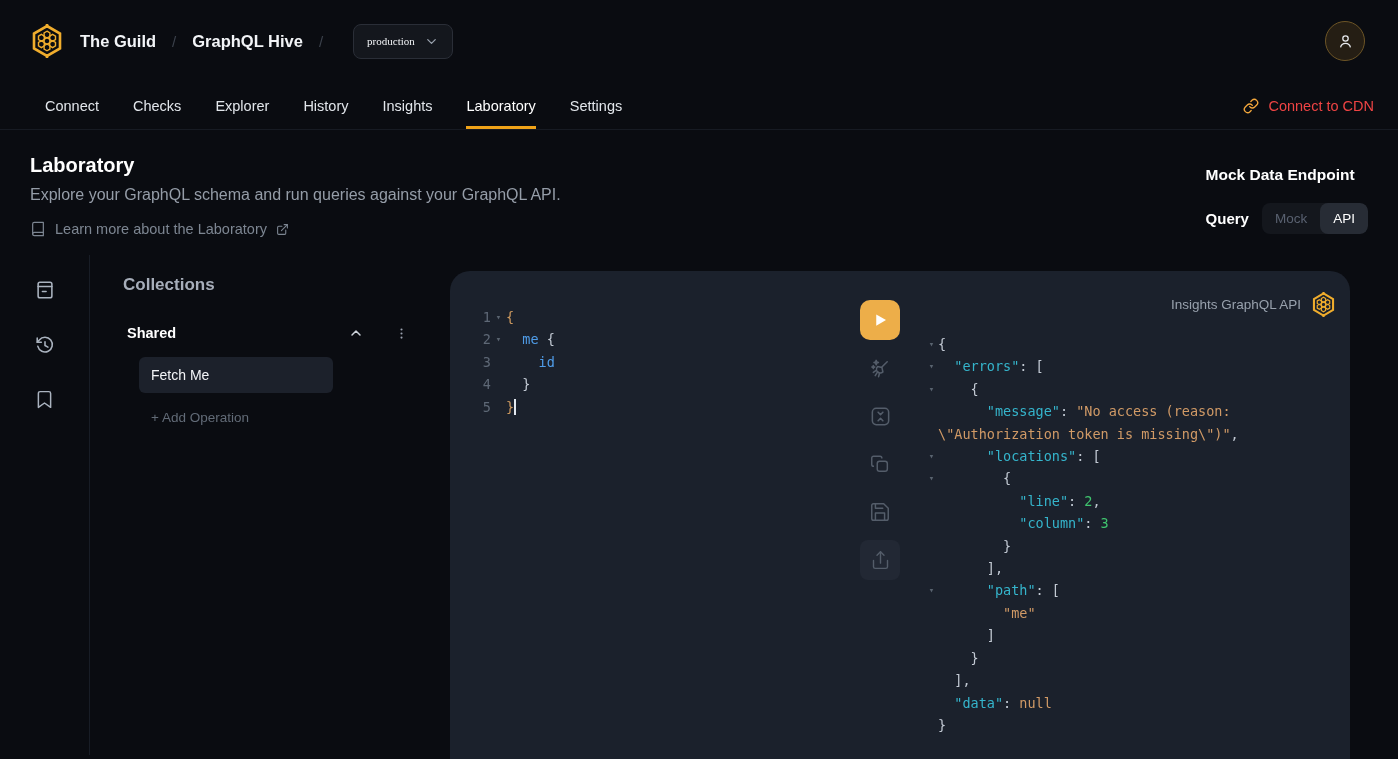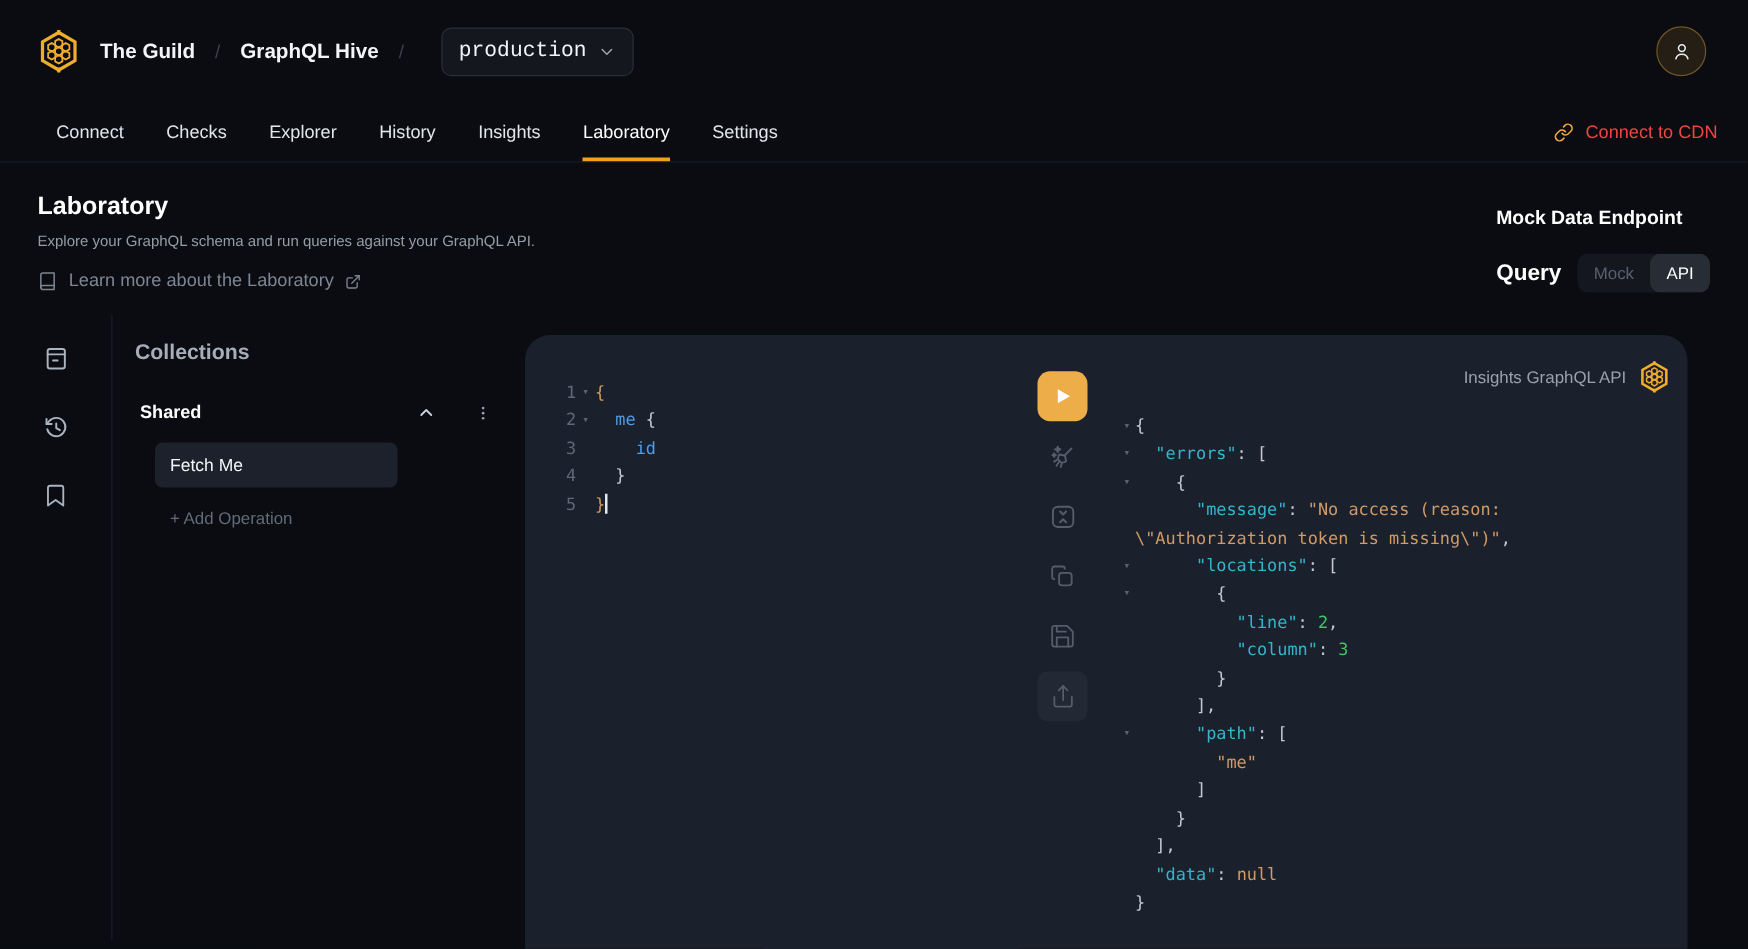--- a/index.html
+++ b/index.html
@@ -12,54 +12,54 @@
   svg { display:block; }
 
   
   .header { height:82px; display:flex; align-items:center; padding:0 84px 0 30px; }
   .logo-big { width:34px; height:36px; margin-right:16px; }
   .crumb { font-size:16.5px; font-weight:600; color:#f2f4f7; }
   .crumb-sep { color:#3c424c; font-size:15px; margin:0 16px; font-weight:400; }
   .target-btn {
     margin-left:14px; display:flex; align-items:center; gap:9px;
     background:#14171d; border:1px solid #2a2e37; border-radius:8px;
-    padding:9px 13px; font-size:17px; color:#f2f4f7; cursor:pointer;
-    font-family:Liberation Mono, monospace;
+    padding:9px 13px; font-size:11px; color:#f2f4f7; cursor:pointer;
+    font-family:Liberation Serif, serif;
   }
   .avatar {
     position:absolute; right:33px; top:21px; width:40px; height:40px;
     border-radius:50%; background:#251e14; border:1.5px solid #6d5526;
     display:flex; align-items:center; justify-content:center; cursor:pointer;
   }
 
   
   .nav { display:flex; align-items:stretch; height:48px; padding:0 24px 0 45px;
          border-bottom:1px solid #171b23; gap:34px; }
   .tab { display:flex; align-items:center; font-size:14.5px; color:#e2e6eb;
          cursor:pointer; border-bottom:3px solid transparent; padding-top:3px; }
   .tab.active { color:#fff; border-bottom-color:#f0a318; }
   .connect { margin-left:auto; display:flex; align-items:center; gap:9px;
              color:#ef4444; font-size:14.5px; cursor:pointer; }
 
   
   .page-head { display:flex; justify-content:space-between; padding:24px 30px 0 30px; }
   .page-title { font-size:20px; font-weight:700; color:#fff; }
-  .page-sub { margin-top:9px; font-size:12px; color:#959da8; }
+  .page-sub { margin-top:9px; font-size:16px; color:#959da8; }
   .learn { margin-top:17px; display:flex; align-items:center; gap:9px;
            color:#7d8692; font-size:14.5px; cursor:pointer; }
   .endpoint { text-align:left; padding-top:12px; }
   .endpoint-title { font-size:15.5px; font-weight:600; color:#fff; }
   .endpoint-row { margin-top:19px; display:flex; align-items:center; justify-content:flex-end; gap:13px; }
-  .q-label { font-size:18px; font-weight:700; color:#fff; }
+  .q-label { font-size:15px; font-weight:700; color:#fff; }
   .toggle { display:flex; background:#14171d; border-radius:8px; overflow:hidden; }
   .opt { padding:8px 13px; font-size:13.5px; color:#596170; cursor:pointer; }
   .opt.active { background:#272c35; color:#fff; border-radius:8px; }
 
   
-  .main { display:flex; margin-top:18px; height:500px; }
+  .main { display:flex; margin-top:18px; height:500px;gap:15px; }
   .rail { width:90px; border-right:1px solid #181d26; display:flex; flex-direction:column;
           align-items:center; gap:33px; padding-top:24px; }
   .rail-btn { color:#aab3bf; cursor:pointer; }
 
   .collections { width:328px; padding:20px 24px 0 18px; }
   .coll-title { font-size:17px; font-weight:700; color:#a7aeba; }
   .group-head { display:flex; align-items:center; margin:30px 0 0 4px; }
   .group-label { font-size:14.5px; font-weight:600; color:#fff; }
   .group-chevron { margin-left:auto; margin-right:30px; color:#cdd3db; cursor:pointer; }
   .group-kebab { color:#9aa2ae; cursor:pointer; }

